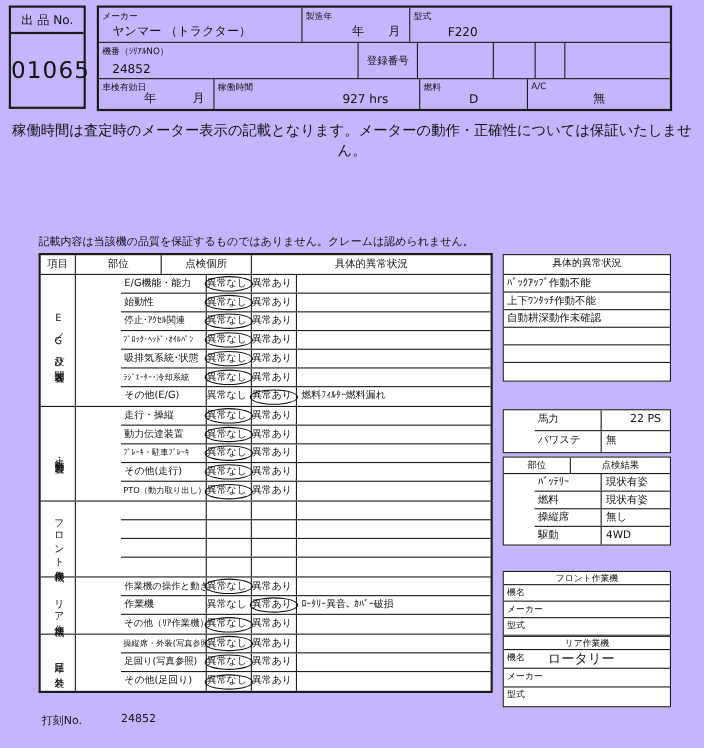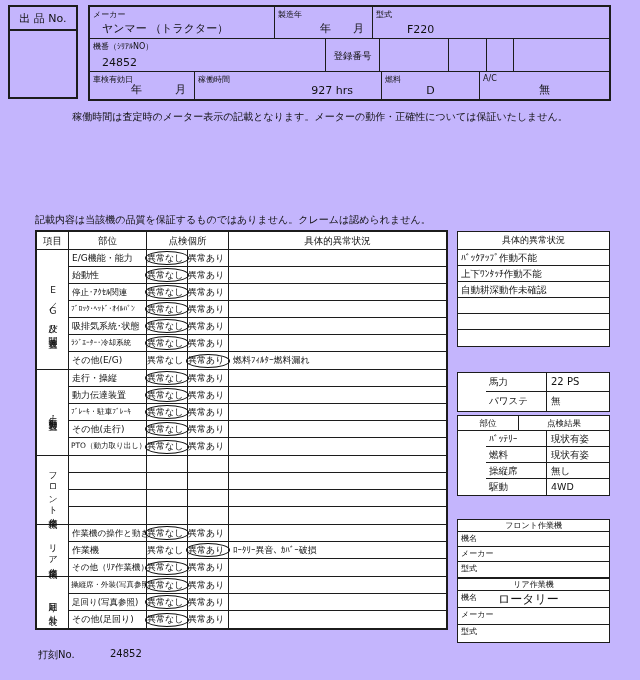--- a/index.html
+++ b/index.html
@@ -19,35 +19,35 @@
   .hrow:last-child { border-bottom: none; }
   .hcell { position: relative; border-right: 1px solid #1c1c1c; flex: none; }
   .hcell.grow { flex: 1; border-right: none; }
   .r1 { height: 32px; } .r2 { height: 33px; justify-content: flex-end; } .r3 { height: 27px; }
   .clabel { position: absolute; top: 2px; left: 3px; font-size: 8px; white-space: nowrap; }
   .cval { position: absolute; bottom: 2px; font-size: 11px; white-space: nowrap; }
   .v-left { left: 12px; } .v-right { right: 8px; } .v-center { left: 0; right: 0; text-align: center; }
   .reg-label { line-height: 33px; text-align: center; font-size: 9.5px; }
   .hours-val { right: 28px; }
   
-  .disclaimer { position: absolute; top: 110px; left: 0; width: 100%; text-align: center; font-size: 10px; }
+  .disclaimer { position: absolute; top: 110px; left: 0; width: 100%; text-align: center; font-size: 13px; }
   .note { position: absolute; top: 213px; left: 35px; font-size: 10px; }
   
   .itable { position: absolute; left: 35px; top: 230px; width: 413px; border: 2px solid #1c1c1c; background: #fff; }
   .ithead { display: flex; height: 18px; border-bottom: 1px solid #1c1c1c; }
   .hc { border-right: 1px solid #1c1c1c; text-align: center; line-height: 17px; font-size: 9.5px; }
   .hc-item { width: 32px; } .hc-part { width: 78px; } .hc-check { width: 82px; }
   .hc-detail { flex: 1; border-right: none; }
   .igroup { display: flex; border-bottom: 1px solid #1c1c1c; }
   .igroup:last-child { border-bottom: none; }
   .glabel {
     width: 32px; border-right: 1px solid #1c1c1c; writing-mode: vertical-rl; text-orientation: upright;
     font-size: 9px; letter-spacing: 1px; display: flex; align-items: center; justify-content: center;
   }
-  .grows { flex: 1; }
+  .grows { flex: 1; margin-left: 41px; }
   .irow { display: flex; height: 17px; border-bottom: 1px solid #1c1c1c; }
   .irow:last-child { border-bottom: none; }
   .c-part { width: 78px; border-right: 1px solid #1c1c1c; font-size: 9px; line-height: 16px; padding-left: 3px; white-space: nowrap; overflow: hidden; }
   .c-part.small { font-size: 8.5px; } .c-part.tiny { font-size: 7.5px; padding-left: 2px; }
   .c-ok, .c-ng { width: 41px; border-right: 1px solid #1c1c1c; text-align: left; font-size: 9px; line-height: 16px; position: relative; }
   .c-detail { flex: 1; font-size: 9px; line-height: 16px; padding-left: 4px; white-space: nowrap; overflow: hidden; }
   .circle {
     position: absolute; left: 50%; top: 50%; width: 44px; height: 14px;
     transform: translate(-50%, -50%); border: 1.5px solid #111; border-radius: 50%;
   }
@@ -55,21 +55,21 @@
   .rp-box { position: absolute; left: 457px; width: 153px; border: 1.5px solid #1c1c1c; background: #fff; }
   .rp-title { height: 18px; line-height: 17px; border-bottom: 1px solid #1c1c1c; text-align: center; font-size: 9px; }
   .rp-abn-row { height: 16px; line-height: 15px; border-bottom: 1px solid #1c1c1c; font-size: 9.5px; padding-left: 3px; white-space: nowrap; overflow: hidden; }
   .rp-abn-row:last-child { border-bottom: none; }
   .rp-row { display: flex; height: 16px; border-bottom: 1px solid #1c1c1c; margin-left: 28px; }
   .rp-row:last-child { border-bottom: none; }
   .rp-row.tall { height: 19px; }
   .rp-l { width: 61px; border-right: 1px solid #1c1c1c; font-size: 9.5px; line-height: 15px; padding-left: 3px; white-space: nowrap; }
   .rp-row.tall .rp-l { line-height: 18px; }
   .rp-v { flex: 1; font-size: 9.5px; line-height: 15px; padding-left: 4px; white-space: nowrap; }
-  .rp-v.num { text-align: left; padding-right: 8px; font-size: 10px; }
+  .rp-v.num { text-align: right; padding-right: 8px; font-size: 10px; }
   .rp-row.tall .rp-v { line-height: 18px; }
   .rp-chead { display: flex; height: 15px; border-bottom: 1px solid #1c1c1c; }
   .rp-chead div { font-size: 8.5px; line-height: 14px; text-align: center; }
   .rp-chead .rp-cl { width: 61px; border-right: 1px solid #1c1c1c; }
   .rp-chead .rp-cr { flex: 1; }
   .imp-title { height: 12px; line-height: 11px; font-size: 8px; text-align: center; border-bottom: 1px solid #1c1c1c; }
   .imp-row { position: relative; border-bottom: 1px solid #1c1c1c; }
   .imp-row:last-child { border-bottom: none; }
   #rp-front-rows .imp-row { height: 15px; }
   #rp-rear-rows .imp-row { height: 17px; }
@@ -79,20 +79,21 @@
   .footer-label { position: absolute; left: 38px; top: 648px; font-size: 10px; }
   .footer-value { position: absolute; left: 110px; top: 648px; font-size: 10px; }
 </style>
 </head>
 <body>
 
 <div class="page">
 
   <div class="lot-box">
     <div class="lot-label">出 品 No.</div>
+    <div class="lot-value">01065</div>
   </div>
 
   <div class="hdr">
     <div class="hrow r1">
       <div class="hcell" style="width:185px">
         <span class="clabel">メーカー</span>
         <span class="cval v-left">ヤンマー （トラクター）</span>
       </div>
       <div class="hcell" style="width:98px">
         <span class="clabel">製造年</span>

